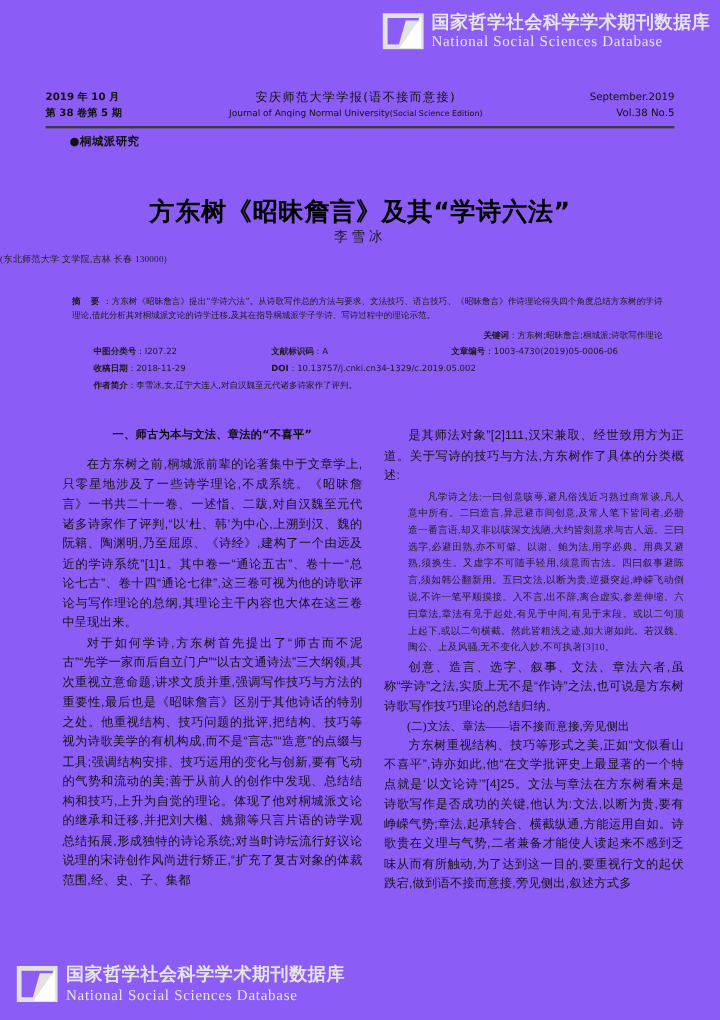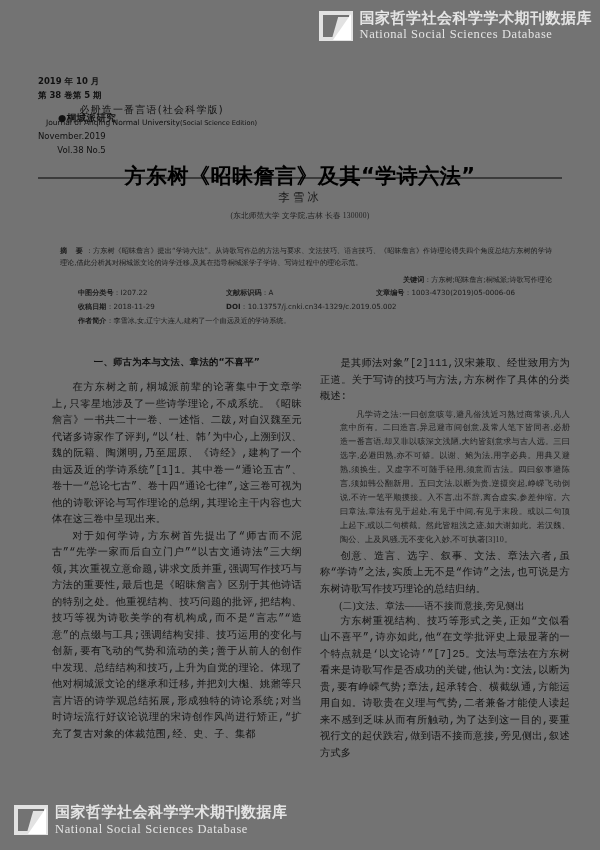--- a/index.html
+++ b/index.html
@@ -7,21 +7,21 @@
     padding: 0;
     background: #b9b9b9;
   }
   body {
     font-family: "Liberation Serif", "DejaVu Serif", serif;
   }
   .page {
     position: relative;
     width: 600px;
     height: 850px;
-    background: #737373;
+    background: #8b5cf6;
     overflow: hidden;
     box-sizing: border-box;
   }
 
   
   .watermark {
     position: absolute;
     display: flex;
     align-items: center;
     gap: 7px;
@@ -77,22 +77,21 @@
   
   .journal-head {
     position: absolute;
     left: 38px;
     right: 38px;
     top: 74px;
     display: flex;
     align-items: flex-start;
     justify-content: flex-end;
     border-bottom: 2px solid #3b3b3b;
-    padding-bottom: 20px;
-    flex-direction: column;
+    padding-bottom: 3px;
   }
   .jh-left, .jh-right {
     font-family: "DejaVu Sans", "Liberation Sans", sans-serif;
     font-size: 8.5px;
     line-height: 1.65;
     color: #111;
     font-weight: bold;
     white-space: nowrap;
   }
   .jh-right { text-align: right; font-weight: normal; }
@@ -148,21 +147,21 @@
     text-align: center;
     font-family: "Liberation Serif", serif;
     font-size: 11.5px;
     color: #1a1a1a;
     letter-spacing: 3px;
   }
   .affiliation {
     position: absolute;
     left: 0; right: 0;
     top: 211px;
-    text-align: center;
+    text-align: left;
     font-family: "Liberation Serif", serif;
     font-size: 7.6px;
     color: #222;
     letter-spacing: 0.2px;
   }
 
   
   .meta-block {
     position: absolute;
     left: 60px;
@@ -231,21 +230,21 @@
     text-align: center;
     font-family: "DejaVu Sans", "Liberation Sans", sans-serif;
     font-size: 9.3px;
     font-weight: bold;
     color: #0d0d0d;
     letter-spacing: 0.3px;
     margin-bottom: 11px;
   }
   p.para {
     margin: 0;
-    font-family: Liberation Mono, monospace;
+    font-family: Liberation Sans, sans-serif;
     font-size: 10.2px;
     line-height: 1.62;
     color: #141414;
     text-align: justify;
     text-indent: 2em;
     letter-spacing: 0.2px;
   }
   p.sub-head {
     margin: 0;
     font-family: "Liberation Serif", "DejaVu Serif", serif;
@@ -279,27 +278,27 @@
       <div class="wm-text-en">National Social Sciences Database</div>
     </div>
   </div>
 
   <div class="journal-head">
     <div class="jh-left">
       <div>2019 年 10 月</div>
       <div>第 38 卷第 5 期</div>
     </div>
     <div class="jh-center">
-      <div class="jh-cn">必刱造一番言语(社会科学版)</div>
+      <div class="jh-cn">安庆师范大学学报(语不接而意接)</div>
       <div class="jh-en">
         <span>Journal of Anqing Normal University</span><span class="small">(Social Science Edition)</span>
       </div>
     </div>
     <div class="jh-right">
-      <div>November.2019</div>
+      <div>September.2019</div>
       <div>Vol.38 No.5</div>
     </div>
   </div>
 
   <div class="column-tag">●桐城派研究</div>
 
   <h1 class="title">方东树《昭昧詹言》及其“学诗六法”</h1>
   <div class="author">李雪冰</div>
   <div class="affiliation">(东北师范大学 文学院,吉林 长春 130000)</div>
 
@@ -313,38 +312,38 @@
     <div class="meta-row">
       <div class="c1"><b>中图分类号</b><span>：I207.22</span></div>
       <div class="c2"><b>文献标识码</b><span>：A</span></div>
       <div class="c3"><b>文章编号</b><span>：1003-4730(2019)05-0006-06</span></div>
     </div>
     <div class="meta-row">
       <div class="c1"><b>收稿日期</b><span>：2018-11-29</span></div>
       <div class="c3"><b>DOI</b><span>：10.13757/j.cnki.cn34-1329/c.2019.05.002</span></div>
     </div>
     <div class="meta-line">
-      <b>作者简介</b><span>：李雪冰,女,辽宁大连人,建构了一个由远及近的学诗系统。</span>
+      <b>作者简介</b><span>：李雪冰,女,辽宁大连人,对自汉魏至元代诸多诗家作了评判。</span>
     </div>
   </div>
 
   <div class="body">
 
     <div class="col">
       <div class="sec-head">一、师古为本与文法、章法的“不喜平”</div>
       <p class="para">在方东树之前,桐城派前辈的论著集中于文章学上,只零星地涉及了一些诗学理论,不成系统。《昭昧詹言》一书共二十一卷、一述恉、二跋,对自汉魏至元代诸多诗家作了评判,“以‘杜、韩’为中心,上溯到汉、魏的阮籍、陶渊明,乃至屈原、《诗经》,建构了一个由远及近的学诗系统”[1]1。其中卷一“通论五古”、卷十一“总论七古”、卷十四“通论七律”,这三卷可视为他的诗歌评论与写作理论的总纲,其理论主干内容也大体在这三卷中呈现出来。</p>
       <p class="para">对于如何学诗,方东树首先提出了“师古而不泥古”“先学一家而后自立门户”“以古文通诗法”三大纲领,其次重视立意命题,讲求文质并重,强调写作技巧与方法的重要性,最后也是《昭昧詹言》区别于其他诗话的特别之处。他重视结构、技巧问题的批评,把结构、技巧等视为诗歌美学的有机构成,而不是“言志”“造意”的点缀与工具;强调结构安排、技巧运用的变化与创新,要有飞动的气势和流动的美;善于从前人的创作中发现、总结结构和技巧,上升为自觉的理论。体现了他对桐城派文论的继承和迁移,并把刘大櫆、姚鼐等只言片语的诗学观总结拓展,形成独特的诗论系统;对当时诗坛流行好议论说理的宋诗创作风尚进行矫正,“扩充了复古对象的体裁范围,经、史、子、集都</p>
     </div>
 
     <div class="col">
       <p class="para">是其师法对象”[2]111,汉宋兼取、经世致用方为正道。关于写诗的技巧与方法,方东树作了具体的分类概述:</p>
       <blockquote class="quote">凡学诗之法:一曰创意咳萼,避凡俗浅近习熟过商常谈,凡人意中所有。二曰造言,异忌避市间创意,及常人笔下皆同者,必刱造一番言语,却又非以咳深文浅陋,大约皆刻意求与古人远。三曰选字,必避田熟,亦不可僻。以谢、鲍为法,用字必典。用典又避熟,须换生。又虚字不可随手轻用,须意而古法。四曰叙事避陈言,须如韩公翻新用。五曰文法,以断为贵,逆摄突起,峥嵘飞动倒说,不许一笔平顺摸接。入不言,出不辞,离合虚实,参差伸缩。六曰章法,章法有见于起处,有见于中间,有见于末段。或以二句顶上起下,或以二句横截。然此皆粗浅之迹,如大谢如此。若汉魏、陶公、上及风骚,无不变化入妙,不可执著[3]10。</blockquote>
       <p class="para">创意、造言、选字、叙事、文法、章法六者,虽称“学诗”之法,实质上无不是“作诗”之法,也可说是方东树诗歌写作技巧理论的总结归纳。</p>
       <p class="sub-head">(二)文法、章法——语不接而意接,旁见侧出</p>
-      <p class="para">方东树重视结构、技巧等形式之美,正如“文似看山不喜平”,诗亦如此,他“在文学批评史上最显著的一个特点就是‘以文论诗’”[7]25。文法与章法在方东树看来是诗歌写作是否成功的关键,他认为:文法,以断为贵,要有峥嵘气势;章法,起承转合、横截纵通,方能运用自如。诗歌贵在义理与气势,二者兼备才能使人读起来不感到乏味从而有所触动,为了达到这一目的,要重视行文的起伏跌宕,做到语不接而意接,旁见侧出,叙述方式多</p>
+      <p class="para">方东树重视结构、技巧等形式之美,正如“文似看山不喜平”,诗亦如此,他“在文学批评史上最显著的一个特点就是‘以文论诗’”[4]25。文法与章法在方东树看来是诗歌写作是否成功的关键,他认为:文法,以断为贵,要有峥嵘气势;章法,起承转合、横截纵通,方能运用自如。诗歌贵在义理与气势,二者兼备才能使人读起来不感到乏味从而有所触动,为了达到这一目的,要重视行文的起伏跌宕,做到语不接而意接,旁见侧出,叙述方式多</p>
     </div>
 
   </div>
 
   <div class="watermark bottom">
     <div class="wm-mark"></div>
     <div>
       <div class="wm-text-cn">国家哲学社会科学学术期刊数据库</div>
       <div class="wm-text-en">National Social Sciences Database</div>
     </div>

